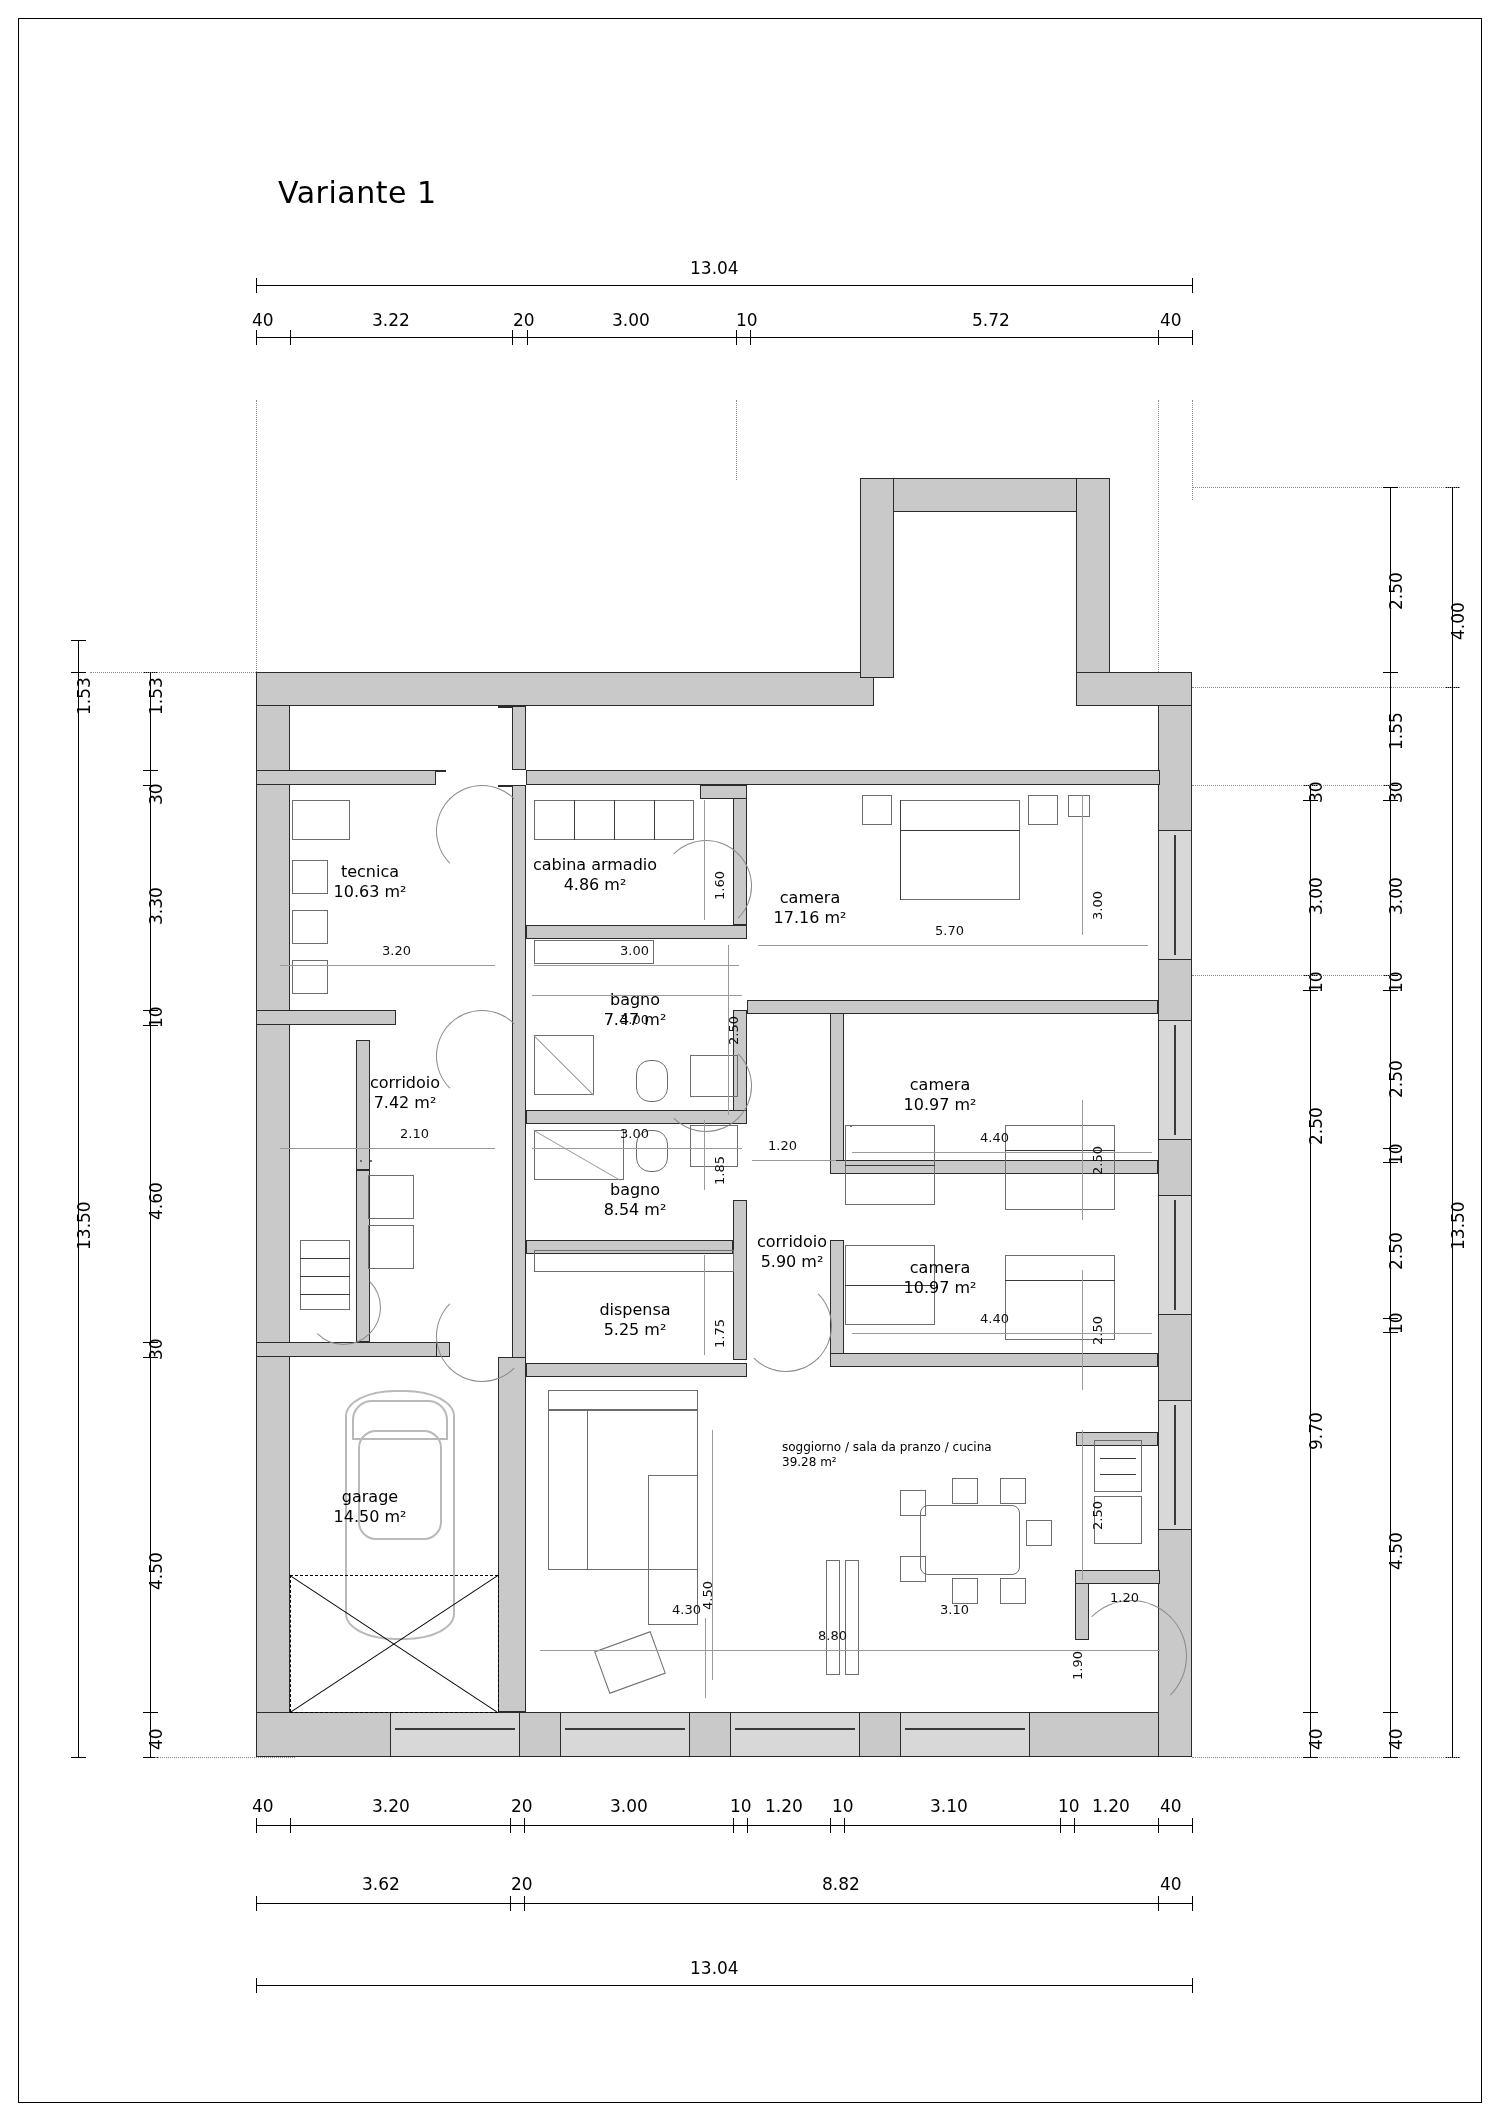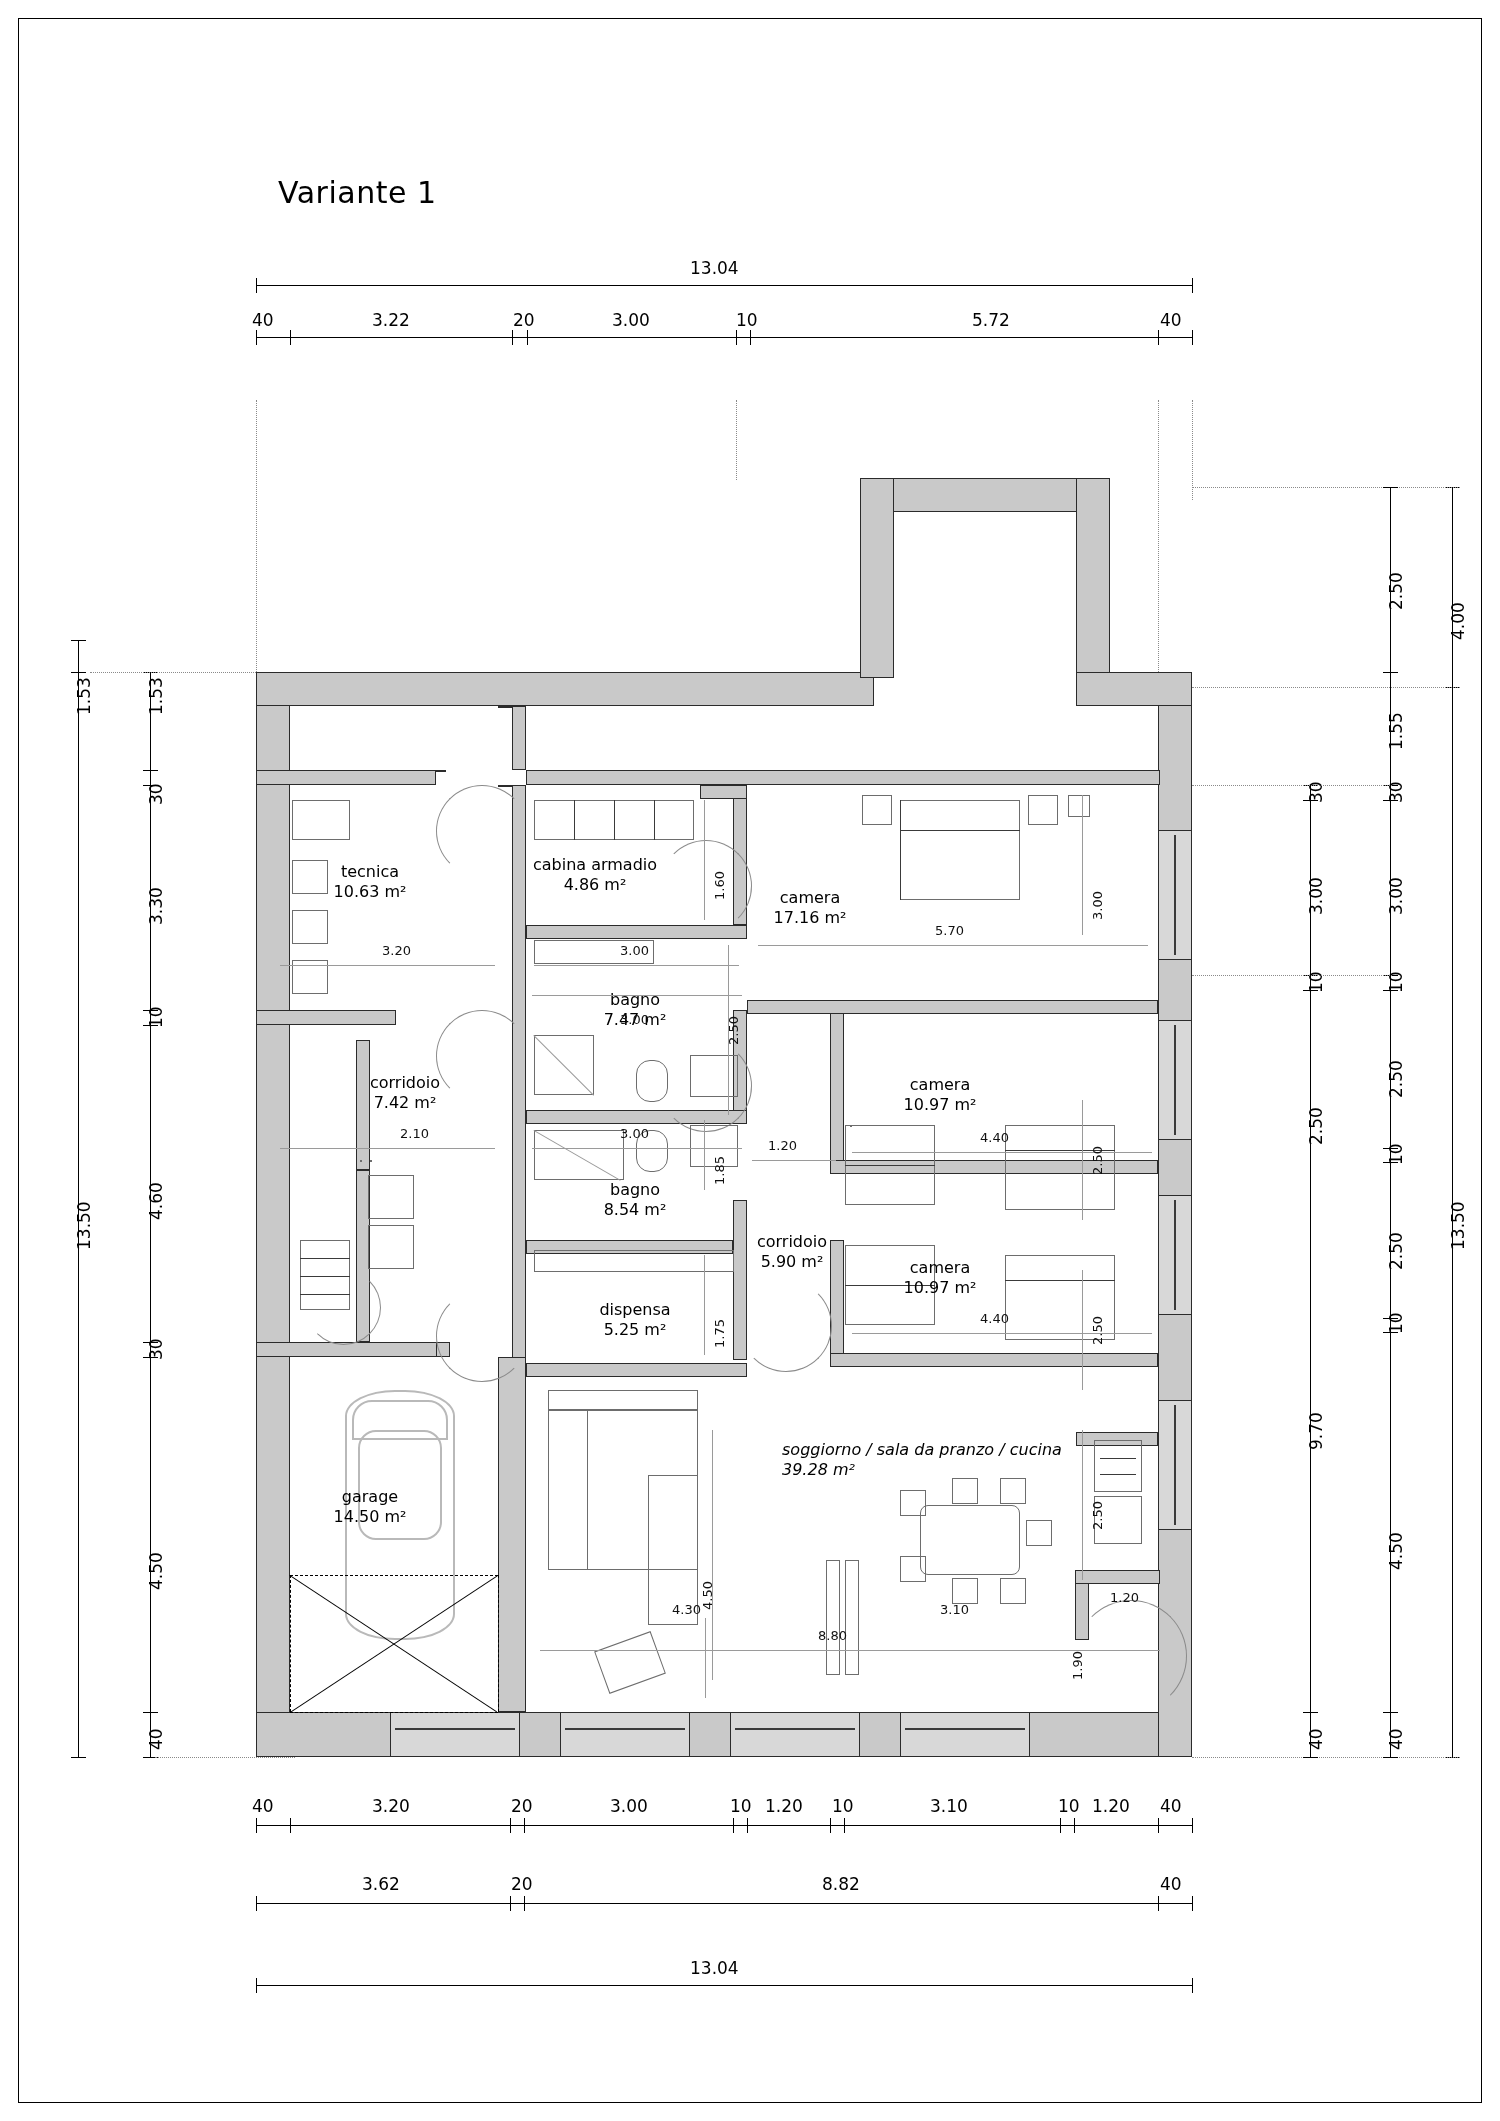--- a/index.html
+++ b/index.html
@@ -19,21 +19,21 @@
   .dimtxtv{position:absolute;font-size:17px;white-space:nowrap;transform-origin:0 0;transform:rotate(-90deg);}
   .ext{position:absolute;border-left:1px dotted #8a8a8a;}
   .exth{position:absolute;border-top:1px dotted #8a8a8a;}
 
   
   .wall{position:absolute;background:#c9c9c9;border:1px solid #2b2b2b;box-sizing:border-box;}
   .win{position:absolute;background:#d8d8d8;border:1px solid #2b2b2b;box-sizing:border-box;}
   .thin{position:absolute;background:#3a3a3a;}
   .hair{position:absolute;background:#9a9a9a;}
   .fur{position:absolute;border:1px solid #6d6d6d;box-sizing:border-box;background:transparent;}
-  .label{position:absolute;font-size:16px;line-height:1.25;white-space:nowrap;font-style:italic;}
+  .label{position:absolute;font-size:12px;line-height:1.25;white-space:nowrap;}
   .labelc{position:absolute;font-size:16px;line-height:1.25;text-align:center;white-space:nowrap;}
   .arc{position:absolute;border:1px solid #7a7a7a;border-radius:50%;box-sizing:border-box;}
   .xline{position:absolute;background:#000;height:1px;transform-origin:0 0;}
   .dash{position:absolute;border-top:1px dashed #000;}
   .dashv{position:absolute;border-left:1px dashed #000;}
   .ilab{position:absolute;font-size:13px;color:#111;white-space:nowrap;}
   .ilabv{position:absolute;font-size:13px;color:#111;white-space:nowrap;transform-origin:0 0;transform:rotate(-90deg);}
   .car{position:absolute;border:2px solid #b9b9b9;border-radius:42px/22px;box-sizing:border-box;}
 </style>
 </head>

